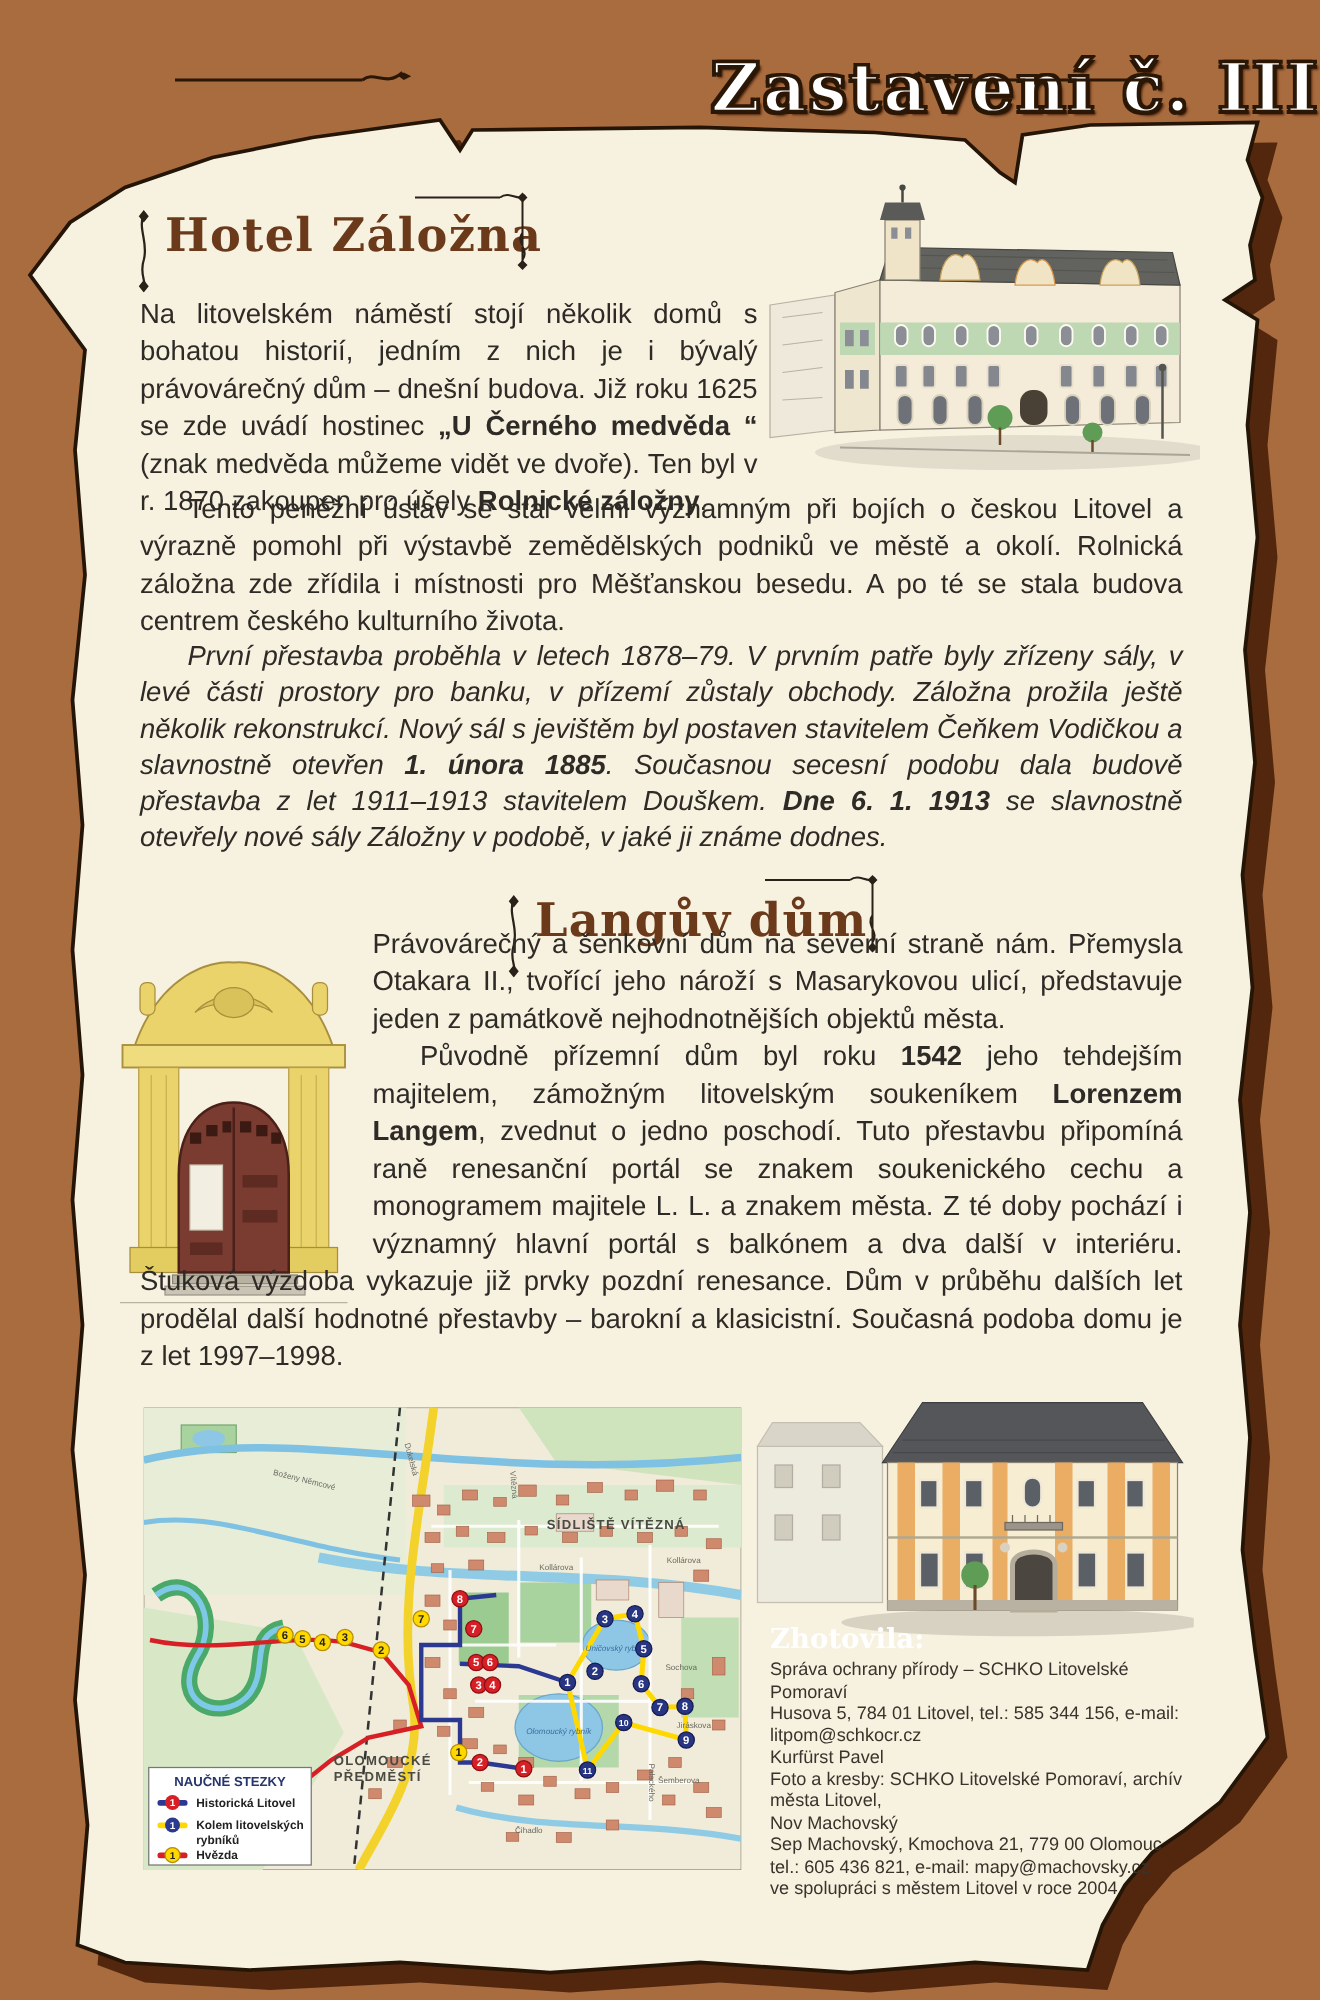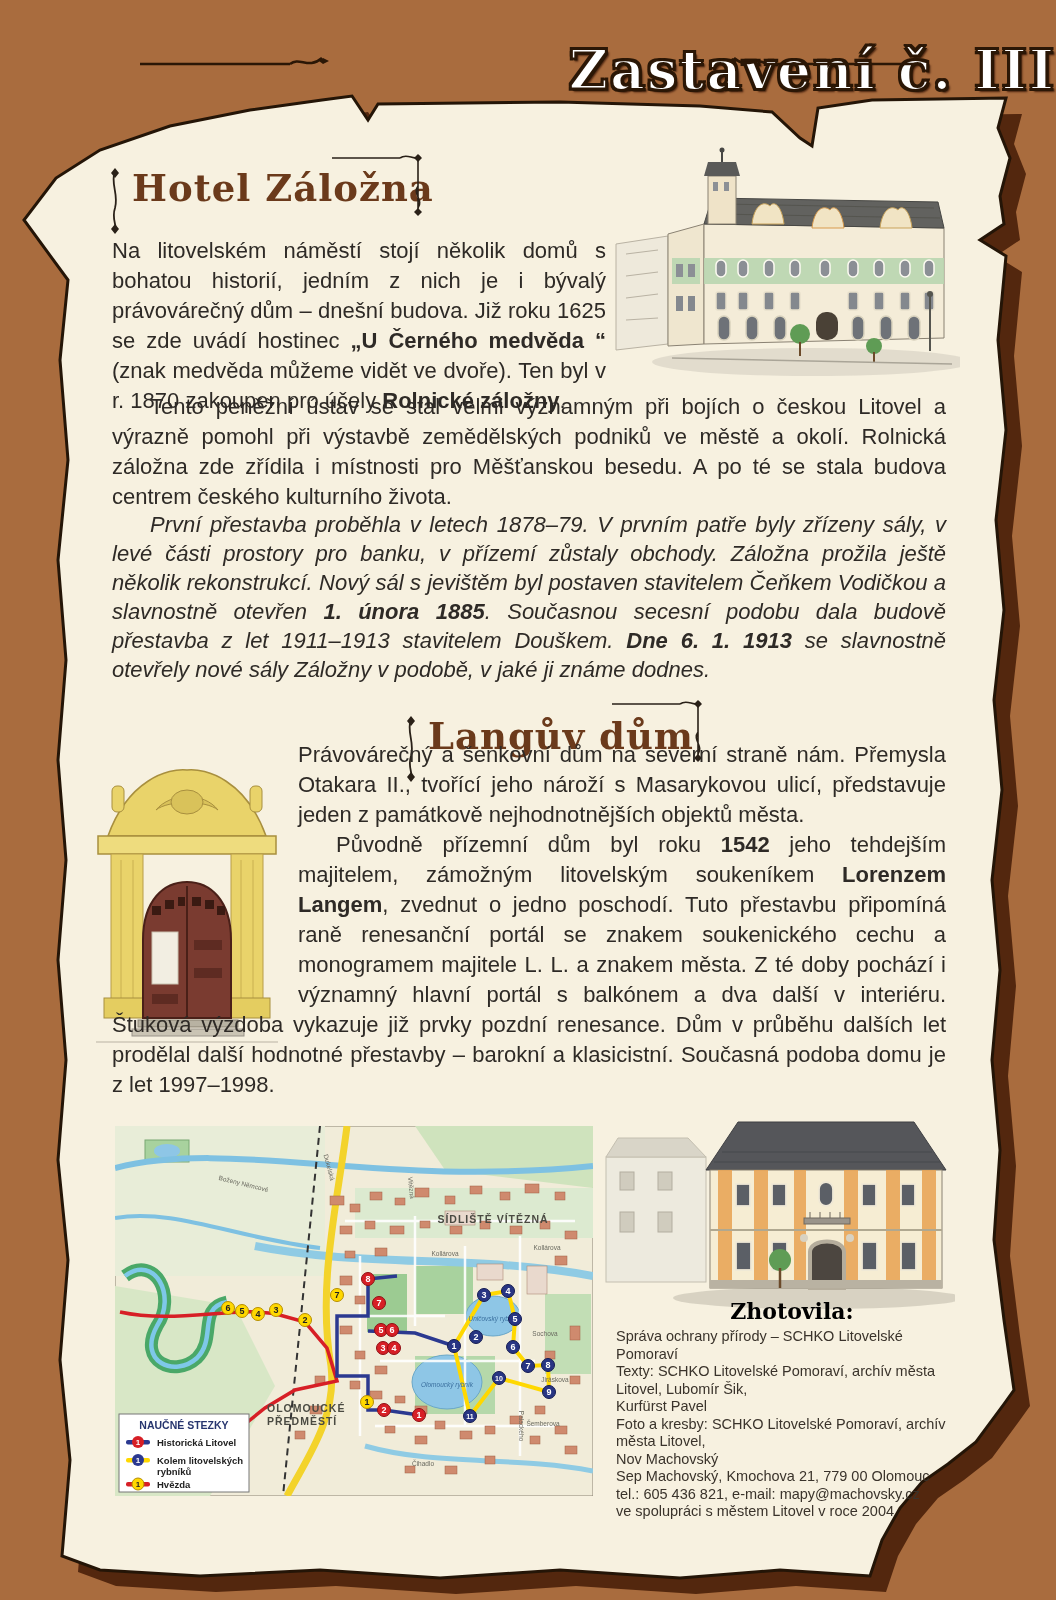--- a/index.html
+++ b/index.html
@@ -16,21 +16,21 @@
   .section-heading{position:absolute;font-family:"DejaVu Serif",serif;font-weight:bold;
          font-size:37px;color:#6b3a1b;letter-spacing:1px;}
   .body-text{position:absolute;font-size:22px;line-height:30px;color:#2e2a26;margin:0;text-align:justify;}
   .img-spacer-r{float:right;width:340px;height:138px;}
   .img-spacer-l{float:left;width:186px;height:262px;}
   .indent{text-indent:38px;}
   .b{font-weight:bold;}
   p.flowpara{margin:0;text-align:justify;}
   .illus{position:absolute;}
   .credits{position:absolute;width:352px;color:#3a332b;}
-  .credits-heading{font-family:"DejaVu Serif",serif;font-weight:bold;font-size:22px;color:#000000;margin:10px 0 4px 0;text-align:center;}
+  .credits-heading{font-family:"DejaVu Serif",serif;font-weight:bold;font-size:22px;color:#ffffff;margin:10px 0 4px 0;}
   .credit-line{font-size:14.5px;line-height:17.5px;}
   .orn{position:absolute;}
 </style>
 </head>
 <body>
 
 <div class="poster">
 
   <div class="title">Zastavení č. III</div>
   <svg class="title-flourish" style="left:140px;" width="190" height="22">
@@ -410,21 +410,21 @@
       <circle cx="206" cy="136" r="4" fill="#d8d2c2"></circle>
         <circle cx="252" cy="136" r="4" fill="#d8d2c2"></circle>
       <rect x="112" y="178" width="232" height="8" fill="#b9b2a2"></rect>
       <circle cx="182" cy="158" r="11" fill="#5f9c55"></circle>
         <line x1="182" y1="166" x2="182" y2="186" stroke="#6b4a2a" stroke-width="2.5"></line>
     </svg>
 
     <div class="credits" style="left:616px;top:1288px;">
       <div class="credits-heading">Zhotovila:</div>
       <div class="credit-line">Správa ochrany přírody – SCHKO Litovelské Pomoraví</div>
-      <div class="credit-line">Texty: SCHKO Litovelské Pomoraví, archív města Litovel, Lubomír Šik,</div>
+      <div class="credit-line">Husova 5, 784 01 Litovel, tel.: 585 344 156, e-mail: litpom@schkocr.cz</div>
       <div class="credit-line">Kurfürst Pavel</div>
       <div class="credit-line">Foto a kresby: SCHKO Litovelské Pomoraví, archív města Litovel,</div>
       <div class="credit-line">Nov Machovský</div>
       <div class="credit-line">Sep Machovský, Kmochova 21, 779 00 Olomouc</div>
       <div class="credit-line">tel.: 605 436 821, e-mail: mapy@machovsky.cz</div>
       <div class="credit-line">ve spolupráci s městem Litovel v roce 2004</div>
     </div>
 
   </div>
 </div>

